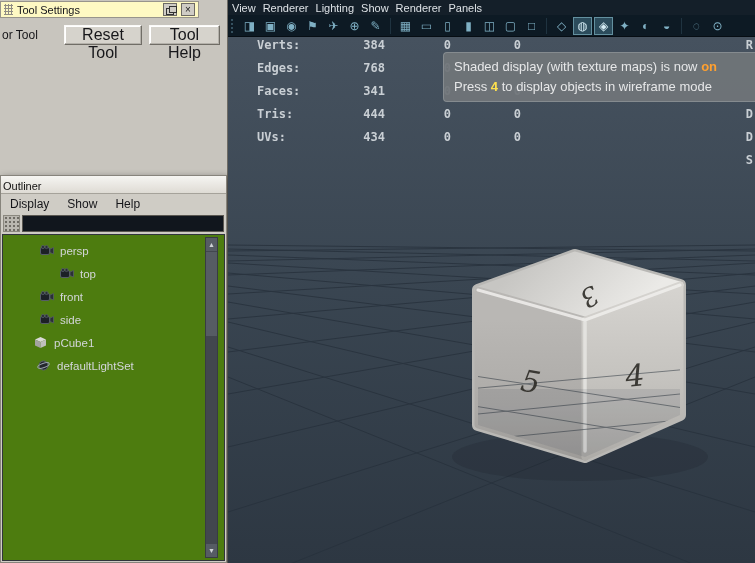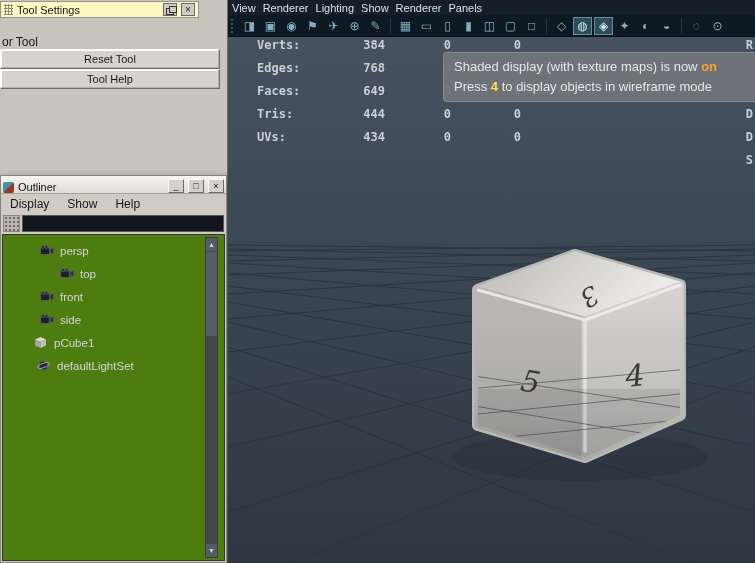--- a/index.html
+++ b/index.html
@@ -14,33 +14,33 @@
   .grip { width:9px; height:11px;
           background-image:radial-gradient(#8f8c84 1px, transparent 1.1px);
           background-size:3px 3px; }
   .ts-title { flex:1; font-size:11px; color:#15151a; white-space:nowrap; }
   .ts-winbtn { width:14px; height:13px; border:1px solid #6d6a64; background:#cfccc5;
                display:flex; align-items:center; justify-content:center;
                font-size:10px; line-height:10px; color:#222; cursor:default; }
   .ico-float { position:relative; width:9px; height:8px; }
   .ico-float::before { content:""; position:absolute; left:0; top:2px; width:6px; height:5px; border:1px solid #333; }
   .ico-float::after  { content:""; position:absolute; left:3px; top:0; width:6px; height:5px; border:1px solid #333; background:#cfccc5; }
-  .ts-row { display:flex; margin-top:17px;flex-direction:column; }
+  .ts-row { display:flex; align-items:center; margin-top:7px; }
   .ts-toolname { width:80px; padding-left:2px; font-size:12px; color:#17171a; overflow:hidden; white-space:nowrap; }
-  .ts-btn { height:20px; padding:0 8px; margin-right:7px; font-size:11px; color:#17171a;
+  .ts-btn { height:20px; padding:0 8px; margin-right:7px; font-size:16px; color:#17171a;
             background:#d6d3cc; border:1px solid;
             border-color:#fbfaf8 #706d66 #706d66 #fbfaf8;
             box-shadow:inset -1px -1px 0 #b4b1aa, inset 1px 1px 0 #ffffff; }
 
   
   .outliner { position:absolute; left:0; top:175px; width:227px; bottom:0;
               background:#cfccc5; border:1px solid #87847c;
               box-shadow:2px 2px 7px rgba(0,0,0,.4); display:flex; flex-direction:column; }
   .ol-titlebar { height:18px; background:linear-gradient(#f6f5f2,#deDBd4); background:linear-gradient(#f6f5f2,#dedbd4);
-                 display:flex; align-items:flex-end; gap:4px; padding:0 2px; border-bottom:1px solid #a5a29a; }
+                 display:flex; align-items:flex-start; gap:4px; padding:0 2px; border-bottom:1px solid #a5a29a;flex-direction:column; }
   .ol-appicon { width:11px; height:11px; border-radius:2px;
                 background:linear-gradient(135deg,#3d96a8 48%,#a23327 52%); }
   .ol-title { flex:1; font-size:11px; color:#111; }
   .ol-winbtn { width:16px; height:14px; border:1px solid; border-color:#fff #6f6c65 #6f6c65 #fff;
                background:#d4d1ca; font-size:9px; line-height:12px; text-align:center; color:#111; }
   .ol-menubar { height:19px; display:flex; align-items:center; background:#cfccc5; }
   .ol-menu { font-size:12px; color:#16161a; padding:0 9px; }
   .ol-searchrow { height:21px; display:flex; align-items:center; gap:2px; padding:1px 2px; background:#cfccc5; }
   .ol-filter-btn { width:17px; height:17px; border:1px solid #8b887f; background:#bab7b0;
                    background-image:radial-gradient(#6f6c65 1px, transparent 1.1px); background-size:4px 4px; }
@@ -327,21 +327,21 @@
         <span class="hud-v3">0</span>
     </div>
     <div class="hud-row">
       <span class="hud-label">Edges:</span>
         <span class="hud-v1">768</span>
         <span class="hud-v2">0</span>
         <span class="hud-v3">0</span>
     </div>
     <div class="hud-row">
       <span class="hud-label">Faces:</span>
-        <span class="hud-v1">649</span>
+        <span class="hud-v1">341</span>
         <span class="hud-v2">0</span>
         <span class="hud-v3">0</span>
     </div>
     <div class="hud-row">
       <span class="hud-label">Tris:</span>
         <span class="hud-v1">444</span>
         <span class="hud-v2">0</span>
         <span class="hud-v3">0</span>
     </div>
     <div class="hud-row">

